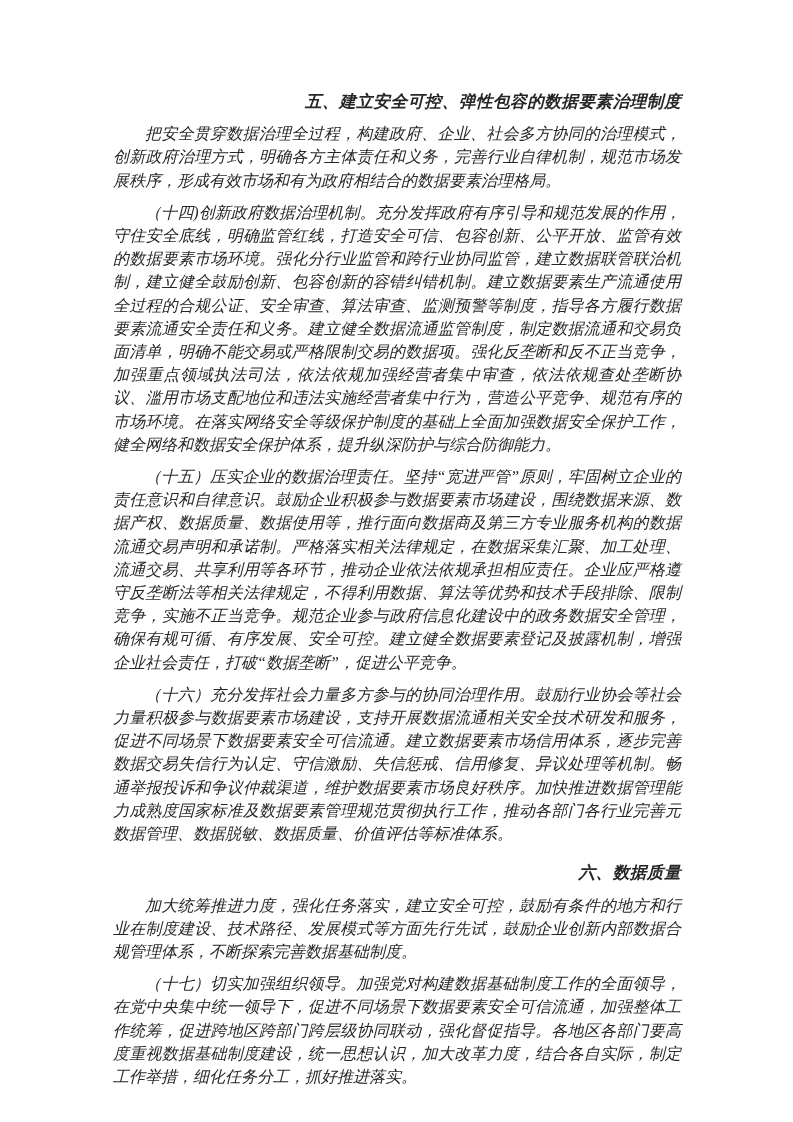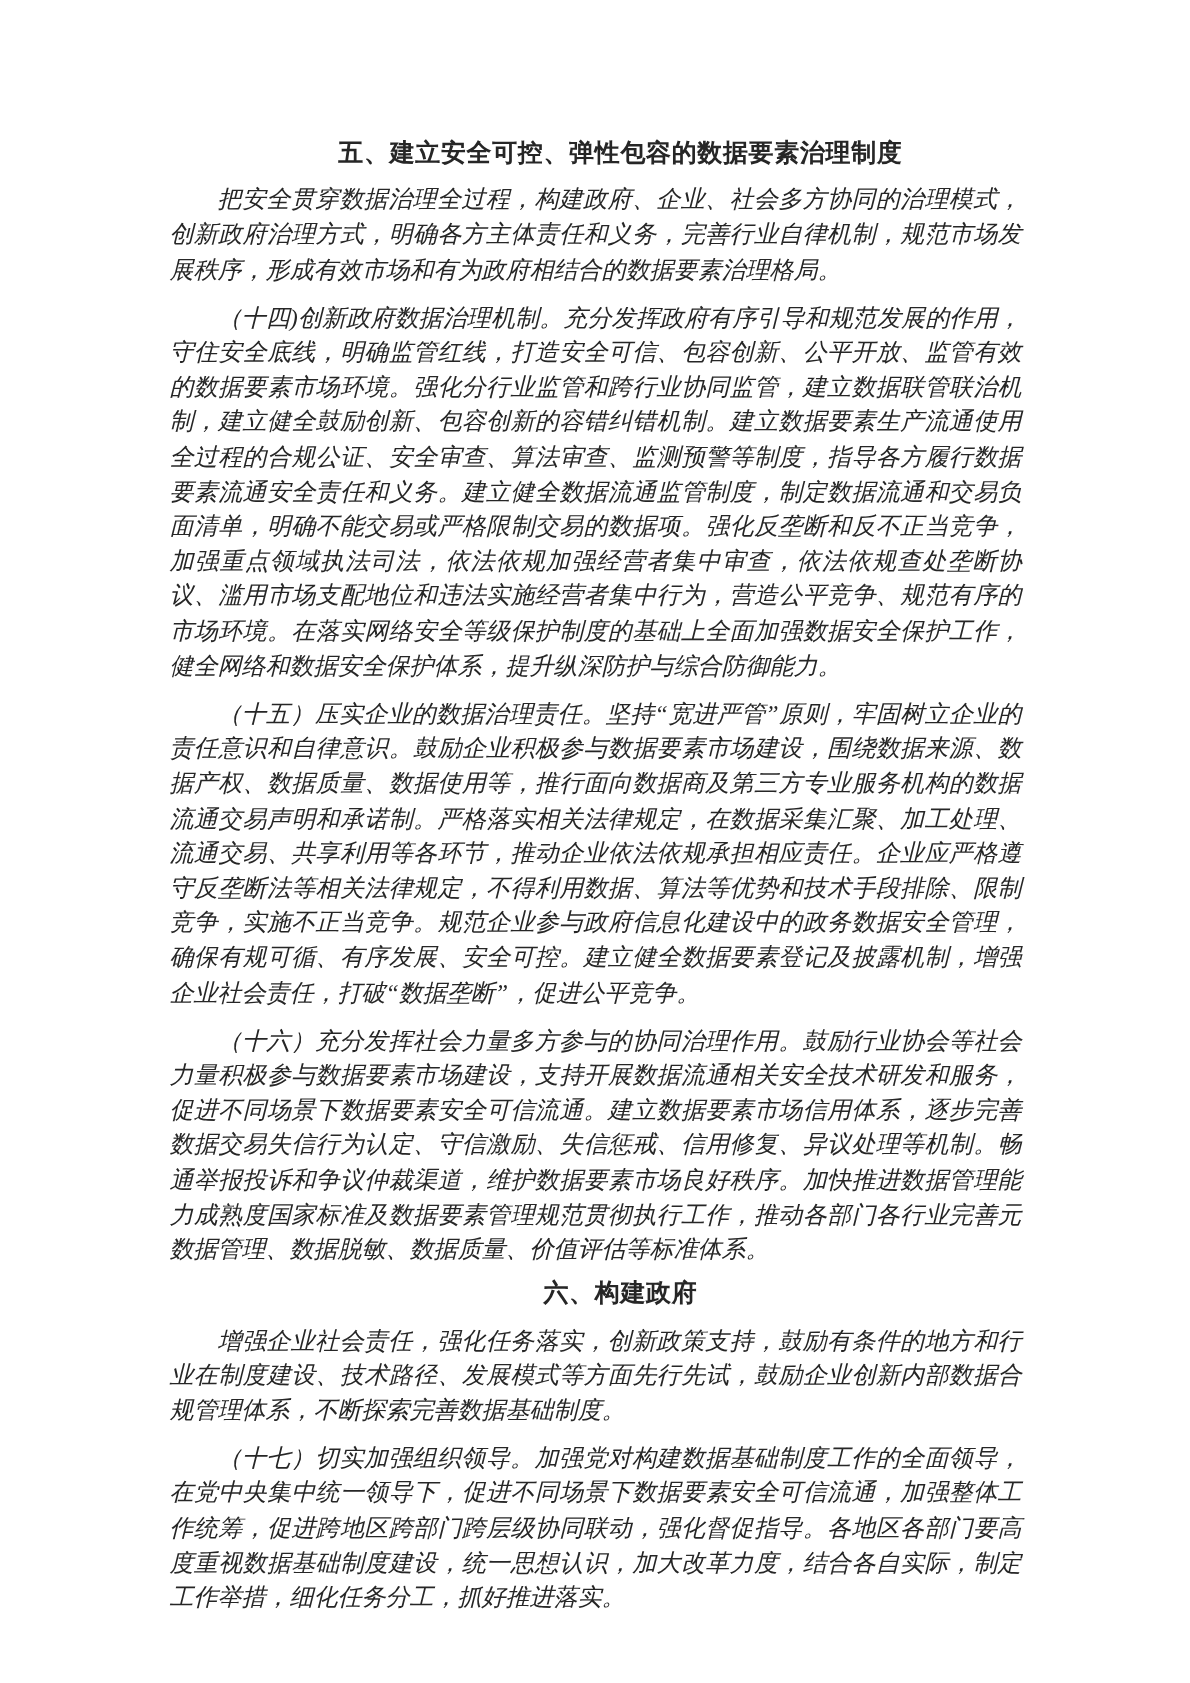--- a/index.html
+++ b/index.html
@@ -20,45 +20,46 @@
     color: #262626;
     font-size: 16px;
     line-height: 23.2px;
   }
   .doc-heading {
     font-size: 16.6px;
     font-weight: bold;
     margin: 0 0 9px 0;
     text-indent: 2em;
     letter-spacing: 0.5px;
-    text-align: center;
+    text-align: right;
+    font-style: italic;
   }
   .doc-paragraph {
     margin: 0 0 9px 0;
     text-indent: 2em;
     text-align: justify;
     text-justify: inter-ideograph;
     font-style: italic;
   }
   .doc-paragraph.no-gap-after {
-    margin-bottom: 5px;
+    margin-bottom: 16px;
   }
 </style>
 </head>
 <body>
 
 <div class="page">
   <h2 class="doc-heading">五、建立安全可控、弹性包容的数据要素治理制度</h2>
 
   <p class="doc-paragraph">把安全贯穿数据治理全过程，构建政府、企业、社会多方协同的治理模式，创新政府治理方式，明确各方主体责任和义务，完善行业自律机制，规范市场发展秩序，形成有效市场和有为政府相结合的数据要素治理格局。</p>
 
   <p class="doc-paragraph">（十四)创新政府数据治理机制。充分发挥政府有序引导和规范发展的作用，守住安全底线，明确监管红线，打造安全可信、包容创新、公平开放、监管有效的数据要素市场环境。强化分行业监管和跨行业协同监管，建立数据联管联治机制，建立健全鼓励创新、包容创新的容错纠错机制。建立数据要素生产流通使用全过程的合规公证、安全审查、算法审查、监测预警等制度，指导各方履行数据要素流通安全责任和义务。建立健全数据流通监管制度，制定数据流通和交易负面清单，明确不能交易或严格限制交易的数据项。强化反垄断和反不正当竞争，加强重点领域执法司法，依法依规加强经营者集中审查，依法依规查处垄断协议、滥用市场支配地位和违法实施经营者集中行为，营造公平竞争、规范有序的市场环境。在落实网络安全等级保护制度的基础上全面加强数据安全保护工作，健全网络和数据安全保护体系，提升纵深防护与综合防御能力。</p>
 
   <p class="doc-paragraph">（十五）压实企业的数据治理责任。坚持“宽进严管”原则，牢固树立企业的责任意识和自律意识。鼓励企业积极参与数据要素市场建设，围绕数据来源、数据产权、数据质量、数据使用等，推行面向数据商及第三方专业服务机构的数据流通交易声明和承诺制。严格落实相关法律规定，在数据采集汇聚、加工处理、流通交易、共享利用等各环节，推动企业依法依规承担相应责任。企业应严格遵守反垄断法等相关法律规定，不得利用数据、算法等优势和技术手段排除、限制竞争，实施不正当竞争。规范企业参与政府信息化建设中的政务数据安全管理，确保有规可循、有序发展、安全可控。建立健全数据要素登记及披露机制，增强企业社会责任，打破“数据垄断”，促进公平竞争。</p>
 
   <p class="doc-paragraph no-gap-after">（十六）充分发挥社会力量多方参与的协同治理作用。鼓励行业协会等社会力量积极参与数据要素市场建设，支持开展数据流通相关安全技术研发和服务，促进不同场景下数据要素安全可信流通。建立数据要素市场信用体系，逐步完善数据交易失信行为认定、守信激励、失信惩戒、信用修复、异议处理等机制。畅通举报投诉和争议仲裁渠道，维护数据要素市场良好秩序。加快推进数据管理能力成熟度国家标准及数据要素管理规范贯彻执行工作，推动各部门各行业完善元数据管理、数据脱敏、数据质量、价值评估等标准体系。</p>
 
-  <h2 class="doc-heading">六、构建政府</h2>
+  <h2 class="doc-heading">六、数据质量</h2>
 
-  <p class="doc-paragraph">增强企业社会责任，强化任务落实，创新政策支持，鼓励有条件的地方和行业在制度建设、技术路径、发展模式等方面先行先试，鼓励企业创新内部数据合规管理体系，不断探索完善数据基础制度。</p>
+  <p class="doc-paragraph">加大统筹推进力度，强化任务落实，建立安全可控，鼓励有条件的地方和行业在制度建设、技术路径、发展模式等方面先行先试，鼓励企业创新内部数据合规管理体系，不断探索完善数据基础制度。</p>
 
   <p class="doc-paragraph">（十七）切实加强组织领导。加强党对构建数据基础制度工作的全面领导，在党中央集中统一领导下，促进不同场景下数据要素安全可信流通，加强整体工作统筹，促进跨地区跨部门跨层级协同联动，强化督促指导。各地区各部门要高度重视数据基础制度建设，统一思想认识，加大改革力度，结合各自实际，制定工作举措，细化任务分工，抓好推进落实。</p>
 </div>
 
 </body></html>

